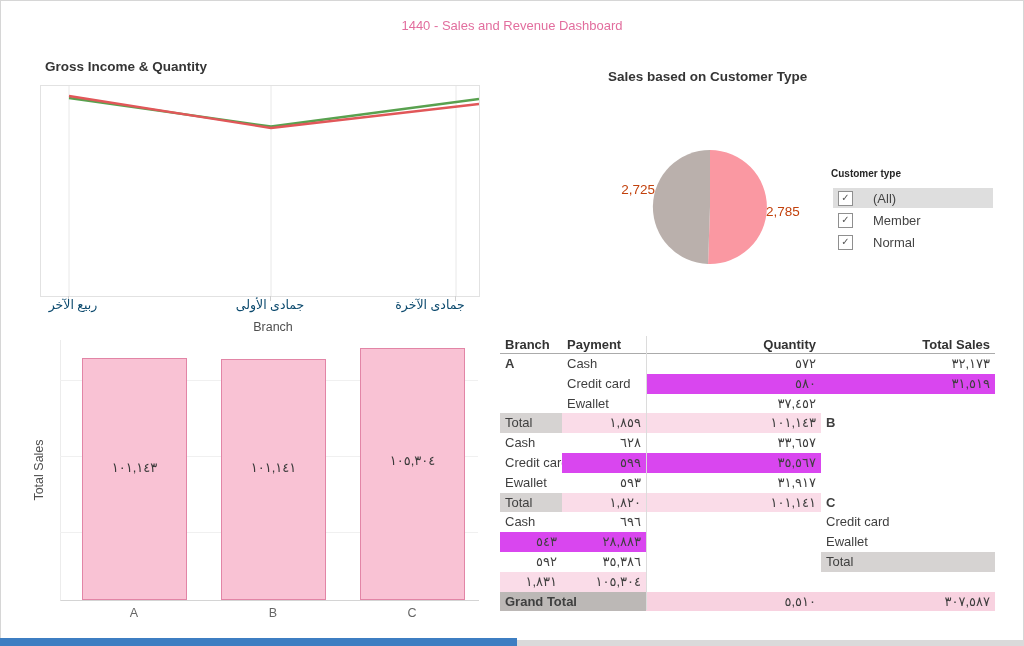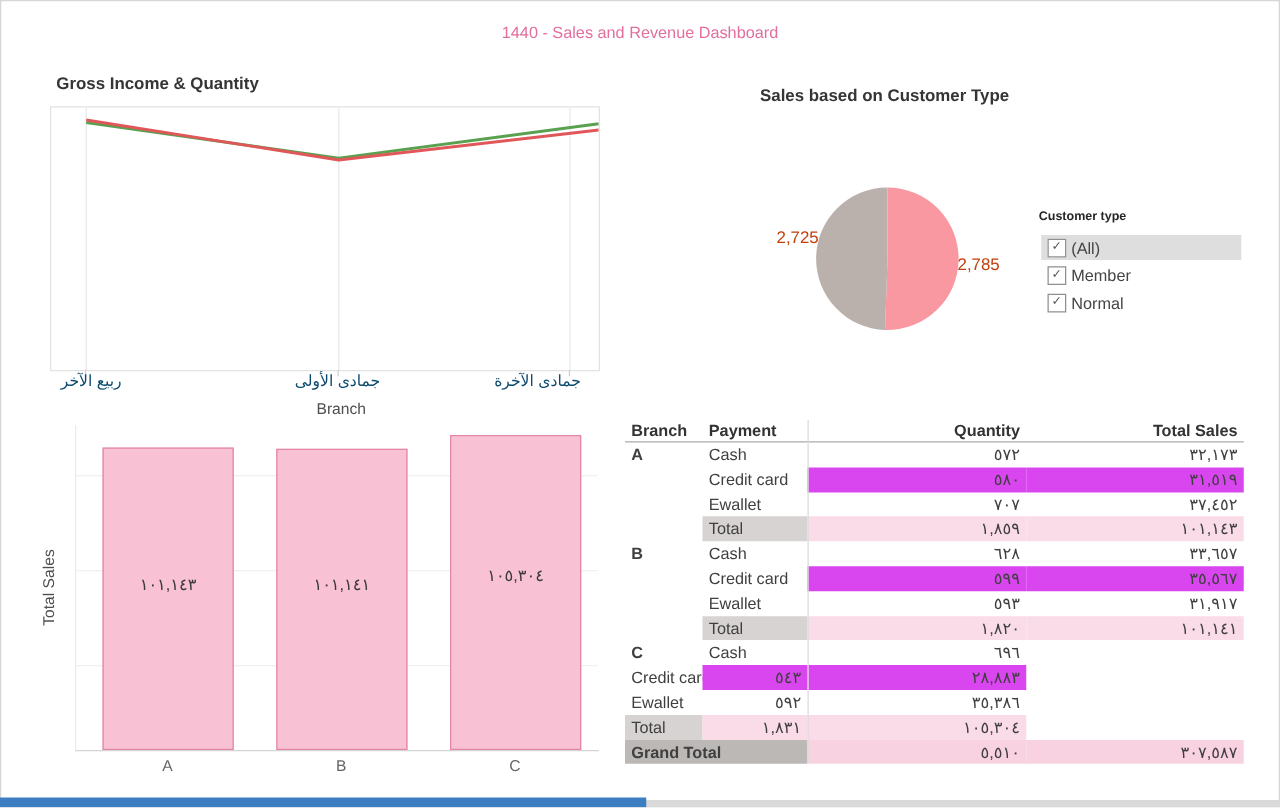--- a/index.html
+++ b/index.html
@@ -19,21 +19,21 @@
   .tick{width:1px;height:5px;background:#cfcfcf;top:296px;}
   .xlab{top:297px;height:18px;font-size:12.5px;color:#0c4a6e;text-align:center;direction:rtl;}
   
   .pie-lab{font-size:13.5px;color:#c2410c;}
   
   #legend-title{left:831px;top:168px;font-size:10px;font-weight:600;color:#262626;}
   .leg-row{left:833px;width:160px;height:20px;display:flex;align-items:center;}
   .leg-row.hl{background:#dedede;}
   .cbox{width:13px;height:13px;border:1px solid #8f8f8f;background:#fff;margin-left:5px;
     display:flex;align-items:center;justify-content:center;font-size:10px;color:#555;line-height:1;}
-  .leg-lab{margin-left:4px;font-size:13px;color:#444;}
+  .leg-lab{margin-left:20px;font-size:13px;color:#444;}
   
   #bar-title{left:203px;top:320px;width:140px;text-align:center;font-size:12.5px;color:#4f4f4f;}
   #bar-ylab{left:-10px;top:462px;width:100px;height:16px;text-align:center;
     transform:rotate(-90deg);font-size:12.5px;color:#4f4f4f;}
   #bar-plot{left:60px;top:340px;width:418px;height:260px;border-left:1px solid #ececec;border-bottom:1px solid #d4d4d4;}
   .hgrid{left:60px;width:418px;height:1px;background:#f0f0f0;}
   .bar{position:absolute;width:105px;background:var(--bar-fill,#f9c2d4);
     border:1.5px solid var(--bar-border,#e285a6);box-sizing:border-box;}
   .bar-val{position:absolute;width:105px;text-align:center;font-size:13px;color:#3a3a3a;direction:ltr;}
   .bar-cat{top:606px;width:40px;text-align:center;font-size:12.5px;color:#666;}
@@ -135,21 +135,20 @@
       <div class="c-left branch-cell">A</div>
       <div class="c-left">Cash</div>
       <div class="c-num">٥٧٢</div>
       <div class="c-num">٣٢,١٧٣</div>
       <div class="c-left branch-cell"></div>
       <div class="c-left">Credit card</div>
       <div class="c-num stripe">٥٨٠</div>
       <div class="c-num stripe">٣١,٥١٩</div>
       <div class="c-left branch-cell"></div>
       <div class="c-left">Ewallet</div>
-      <div class="c-num">٧٠٧</div>
       <div class="c-num">٣٧,٤٥٢</div>
       <div class="c-left"></div>
       <div class="c-left total-label">Total</div>
       <div class="c-num total-pink">١,٨٥٩</div>
       <div class="c-num total-pink">١٠١,١٤٣</div>
       <div class="c-left branch-cell">B</div>
       <div class="c-left">Cash</div>
       <div class="c-num">٦٢٨</div>
       <div class="c-num">٣٣,٦٥٧</div>
       <div class="c-left branch-cell"></div>

